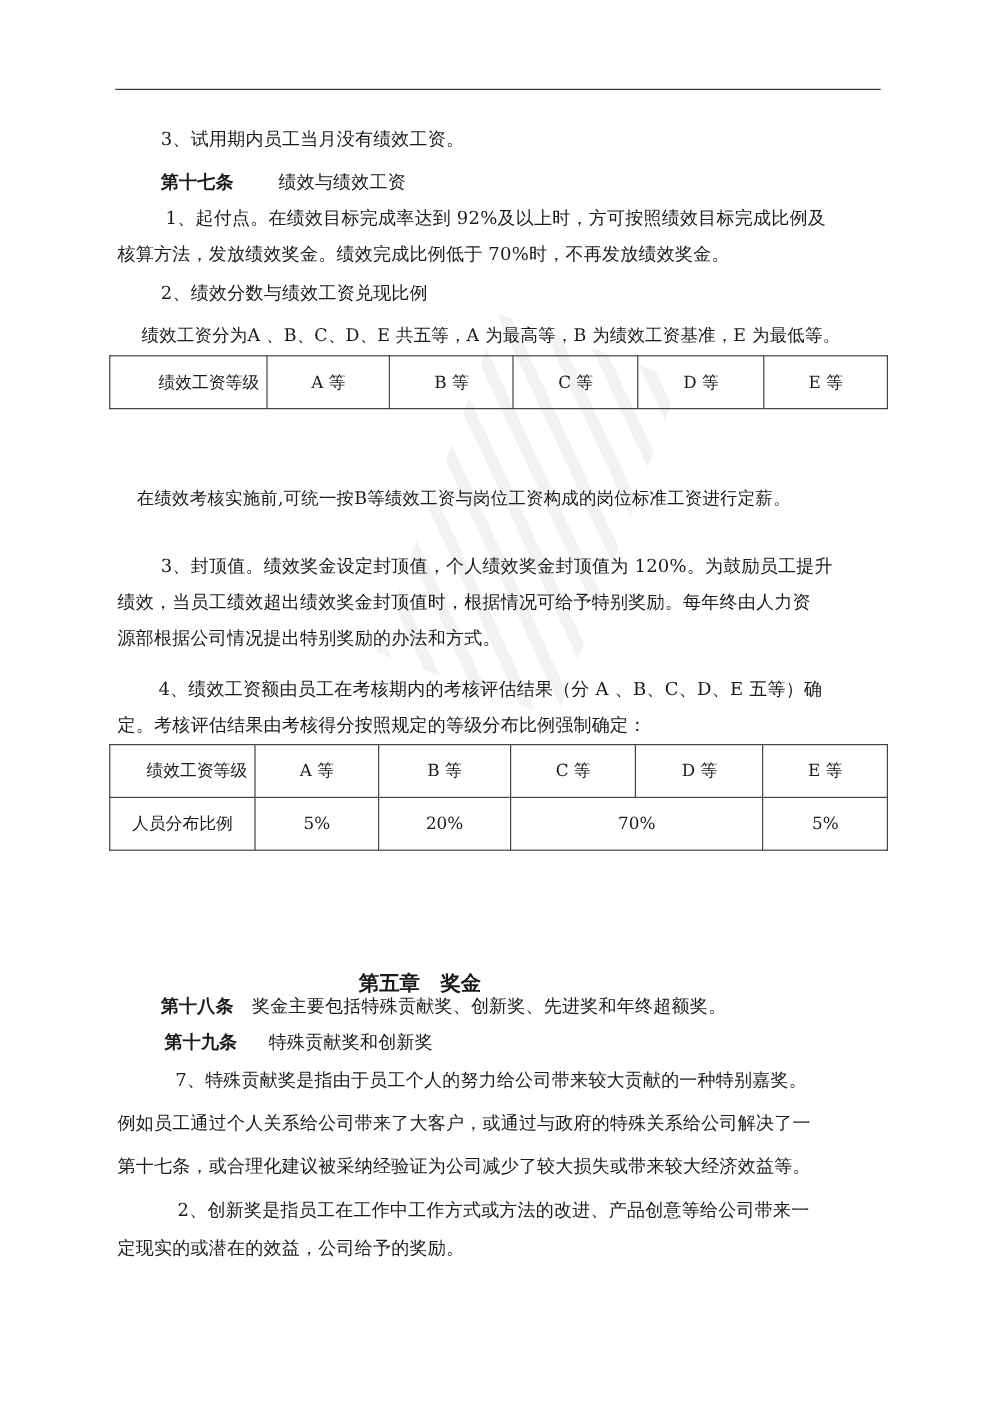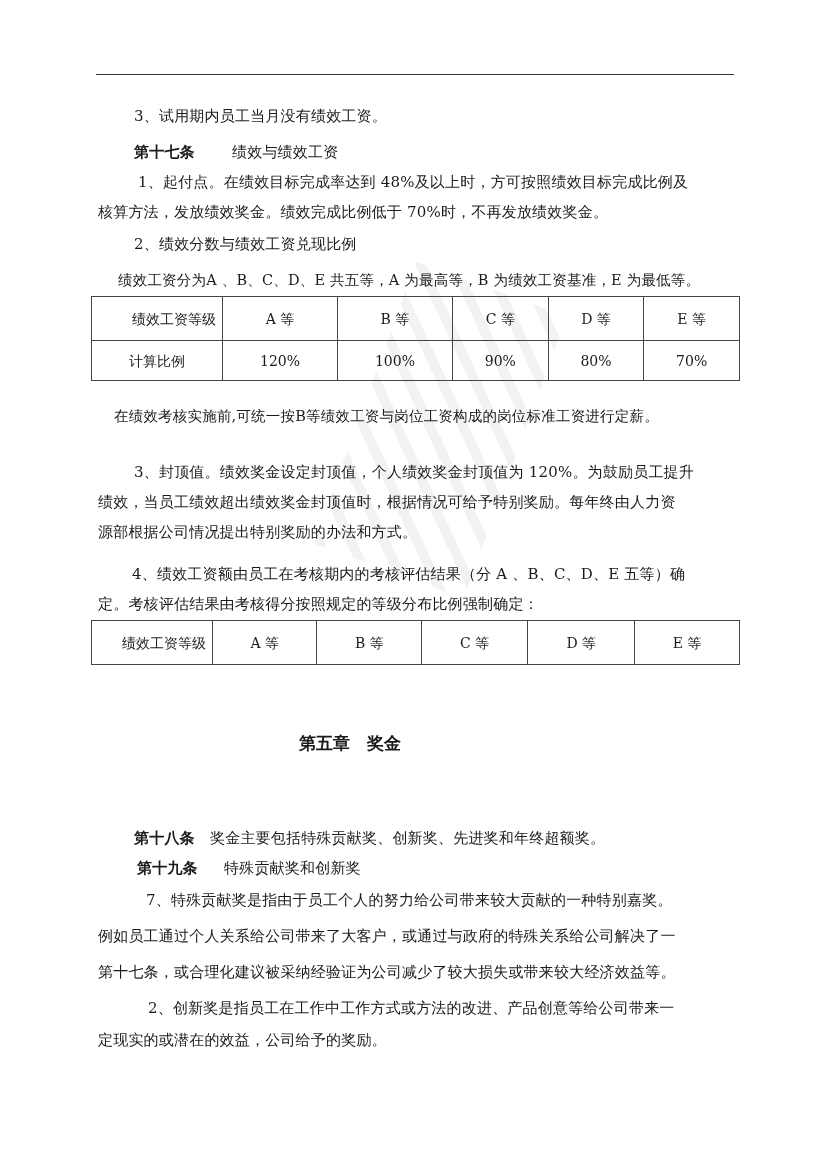--- a/index.html
+++ b/index.html
@@ -1,58 +1,50 @@
 <!DOCTYPE html>
 <html><head>
 <meta charset="utf-8">
 <style>
   html, body { margin:0; padding:0; background:#ffffff; }
   body { width:830px; height:1174px; position:relative; overflow:hidden;
          font-family:"DejaVu Serif","Liberation Serif",serif; color:#1a1a1a; }
   .hr { position:absolute; left:96px; top:74px; width:638px; height:0; border-top:1.5px solid #333; }
   .p { position:absolute; font-size:15px; line-height:20px; white-space:nowrap; letter-spacing:0.2px; }
   .b { font-weight:bold; font-family:"DejaVu Sans","Liberation Sans",sans-serif; }
-  .chap { position:absolute; left:0; width:700px; top:732px; text-align:center; font-size:17px; font-weight:bold;
+  .chap { position:absolute; left:0; width:700px; top:808px; text-align:center; font-size:17px; font-weight:bold;
           font-family:Liberation Sans, sans-serif; }
   table { position:absolute; border-collapse:collapse; font-size:14px; }
   td { border:1px solid #444; padding:0 6px; vertical-align:middle; line-height:18px; }
   .wm { position:absolute; left:360px; top:280px; width:160px; height:300px; opacity:0.05;
         background:repeating-linear-gradient(45deg,#000 0 10px,transparent 10px 30px); transform:rotate(20deg); }
 </style>
 </head>
 <body>
 
 <div class="wm"></div>
 <div class="hr"></div>
 
 <div class="p" style="left:134px;top:106px">3、试用期内员工当月没有绩效工资。</div>
 <div class="p b" style="left:134px;top:142px">第十七条</div>
 <div class="p" style="left:232px;top:142px">绩效与绩效工资</div>
-<div class="p" style="left:138px;top:172px">1、起付点。在绩效目标完成率达到 48%及以上时，方可按照绩效目标完成比例及</div>
+<div class="p" style="left:138px;top:172px">1、起付点。在绩效目标完成率达到 92%及以上时，方可按照绩效目标完成比例及</div>
 <div class="p" style="left:98px;top:202px">核算方法，发放绩效奖金。绩效完成比例低于 70%时，不再发放绩效奖金。</div>
 <div class="p" style="left:134px;top:234px">2、绩效分数与绩效工资兑现比例</div>
 <div class="p" style="left:118px;top:270px;font-size:14.5px">绩效工资分为A 、B、C、D、E 共五等，A 为最高等，B 为绩效工资基准，E 为最低等。</div>
 
 <table style="left:91px;top:296px;width:649px">
   <tbody>
       <tr style="height:44px">
     <td style="width:84px;padding-left:40px">绩效工资等级</td>
     <td style="text-align:center">A 等</td>
     <td style="text-align:center">B 等</td>
     <td style="text-align:center">C 等</td>
     <td style="text-align:center">D 等</td>
     <td style="text-align:center">E 等</td>
-  </tr>
-  <tr style="height:40px">
-    <td style="text-align:center">计算比例</td>
-    <td style="text-align:center">120%</td>
-    <td style="text-align:center">100%</td>
-    <td style="text-align:center">90%</td>
-    <td style="text-align:center">80%</td>
-    <td style="text-align:center">70%</td>
   </tr>
 </tbody>
   </table>
 
 <div class="p" style="left:114px;top:406px;font-size:14.5px">在绩效考核实施前,可统一按B等绩效工资与岗位工资构成的岗位标准工资进行定薪。</div>
 <div class="p" style="left:134px;top:462px">3、封顶值。绩效奖金设定封顶值，个人绩效奖金封顶值为 120%。为鼓励员工提升</div>
 <div class="p" style="left:98px;top:492px">绩效，当员工绩效超出绩效奖金封顶值时，根据情况可给予特别奖励。每年终由人力资</div>
 <div class="p" style="left:98px;top:522px">源部根据公司情况提出特别奖励的办法和方式。</div>
 <div class="p" style="left:132px;top:564px">4、绩效工资额由员工在考核期内的考核评估结果（分 A 、B、C、D、E 五等）确</div>
 <div class="p" style="left:98px;top:594px">定。考核评估结果由考核得分按照规定的等级分布比例强制确定：</div>
@@ -60,20 +52,27 @@
 <table style="left:91px;top:620px;width:649px">
   <tbody>
       <tr style="height:44px">
     <td style="width:84px;padding-left:30px">绩效工资等级</td>
     <td style="text-align:center">A 等</td>
     <td style="text-align:center">B 等</td>
     <td style="text-align:center">C 等</td>
     <td style="text-align:center">D 等</td>
     <td style="text-align:center">E 等</td>
   </tr>
+  <tr style="height:44px">
+    <td style="text-align:center">人员分布比例</td>
+    <td style="text-align:center">5%</td>
+    <td style="text-align:center">20%</td>
+    <td colspan="2" style="text-align:center">70%</td>
+    <td style="text-align:center">5%</td>
+  </tr>
 </tbody>
   </table>
 
 <div class="chap">第五章　奖金</div>
 
 <div class="p b" style="left:134px;top:828px">第十八条</div>
 <div class="p" style="left:210px;top:828px">奖金主要包括特殊贡献奖、创新奖、先进奖和年终超额奖。</div>
 <div class="p b" style="left:137px;top:858px">第十九条</div>
 <div class="p" style="left:224px;top:858px">特殊贡献奖和创新奖</div>
 <div class="p" style="left:146px;top:890px">7、特殊贡献奖是指由于员工个人的努力给公司带来较大贡献的一种特别嘉奖。</div>

